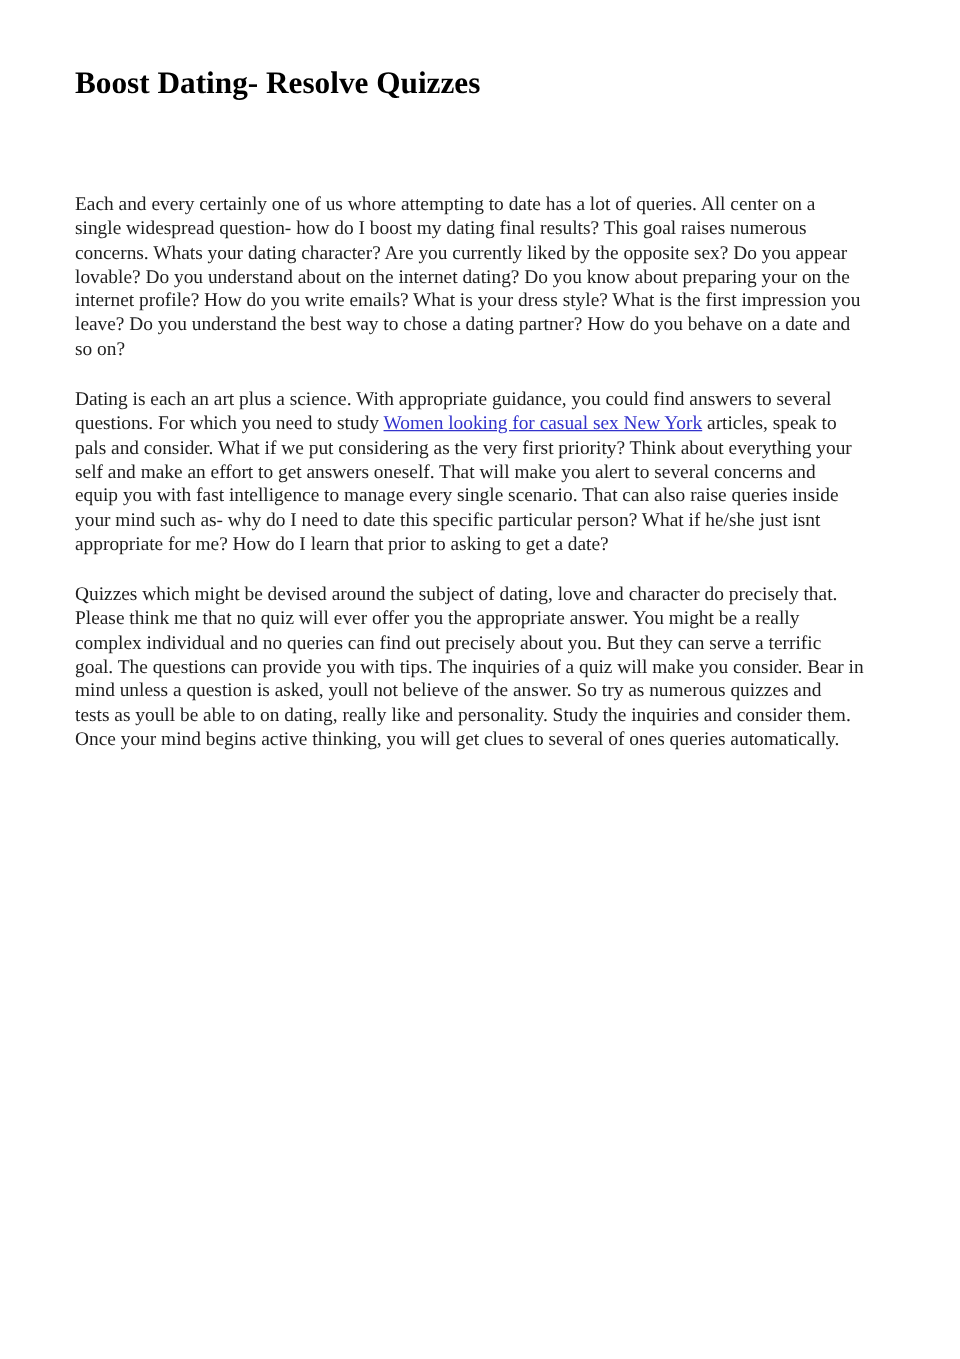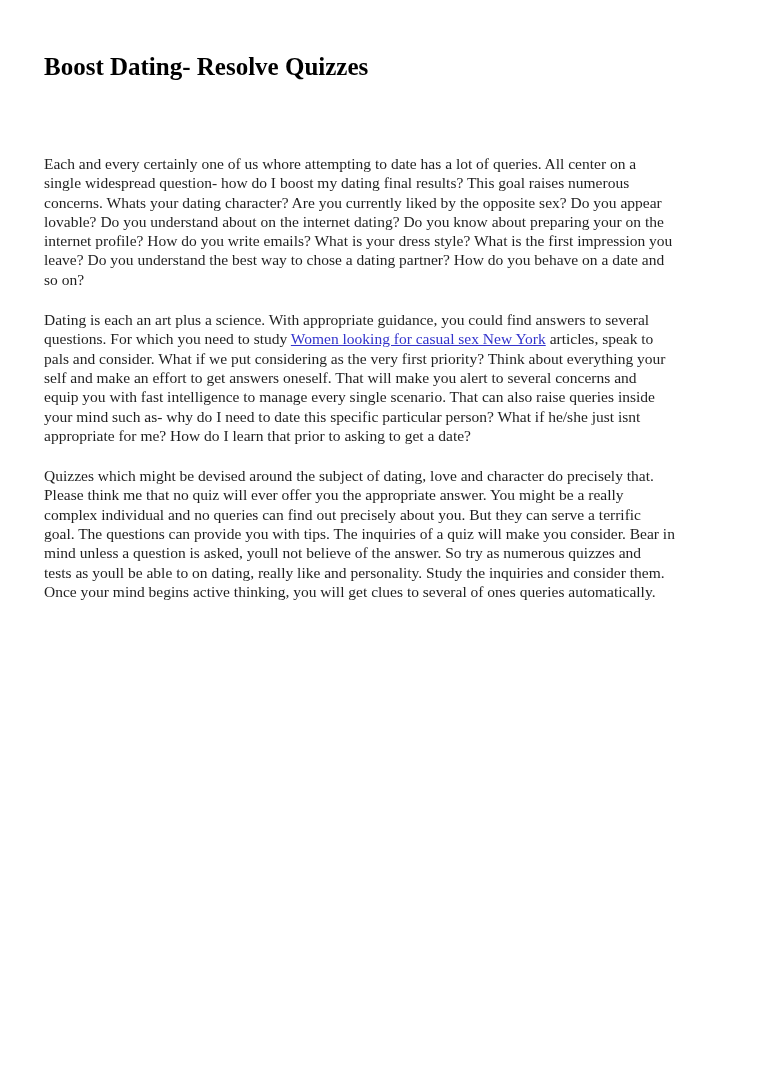--- a/index.html
+++ b/index.html
@@ -9,21 +9,21 @@
   }
   .page {
     position: relative;
     width: 768px;
     height: 1087px;
     background: #ffffff;
     overflow: hidden;
     font-family: "Liberation Serif", serif;
   }
   .content {
-    padding-left: 44px;
+    padding-left: 60px;
     padding-right: 40px;
   }
   h1.doc-title {
     margin: 0;
     padding-top: 52px;
     font-family: "Liberation Serif", serif;
     font-weight: bold;
     font-size: 25px;
     line-height: 30px;
     color: #000000;

